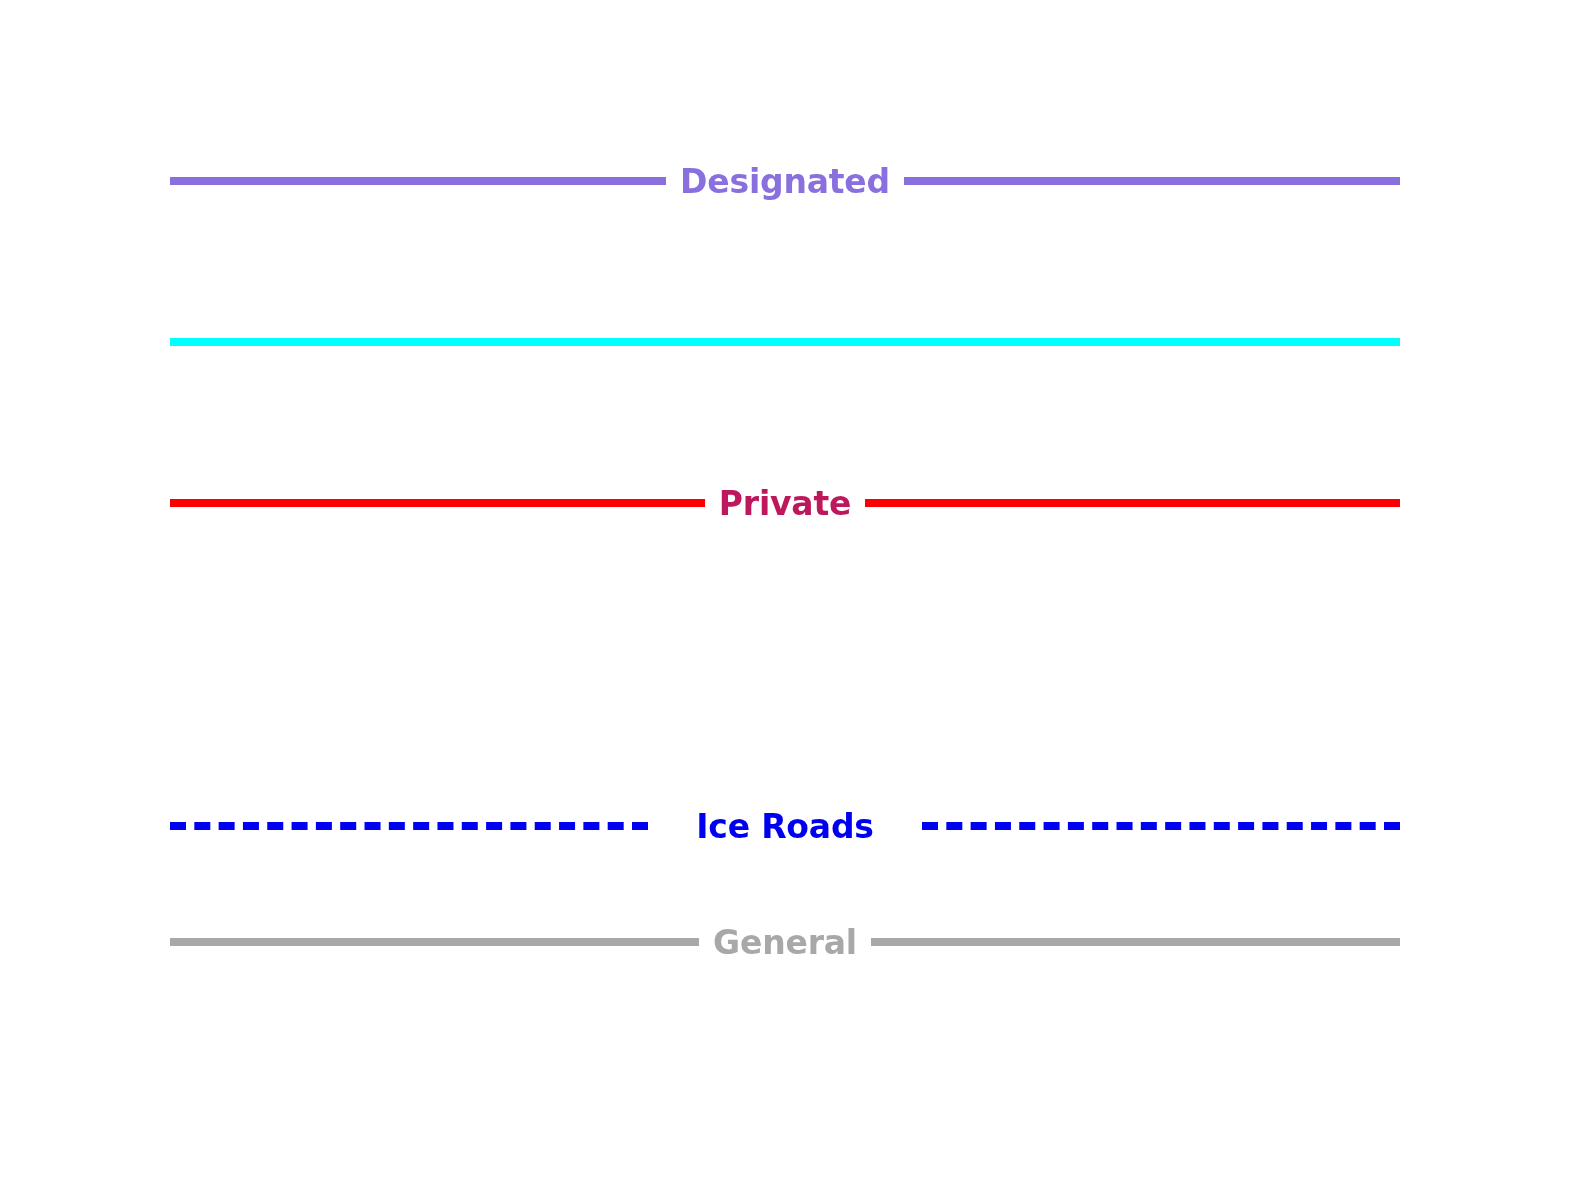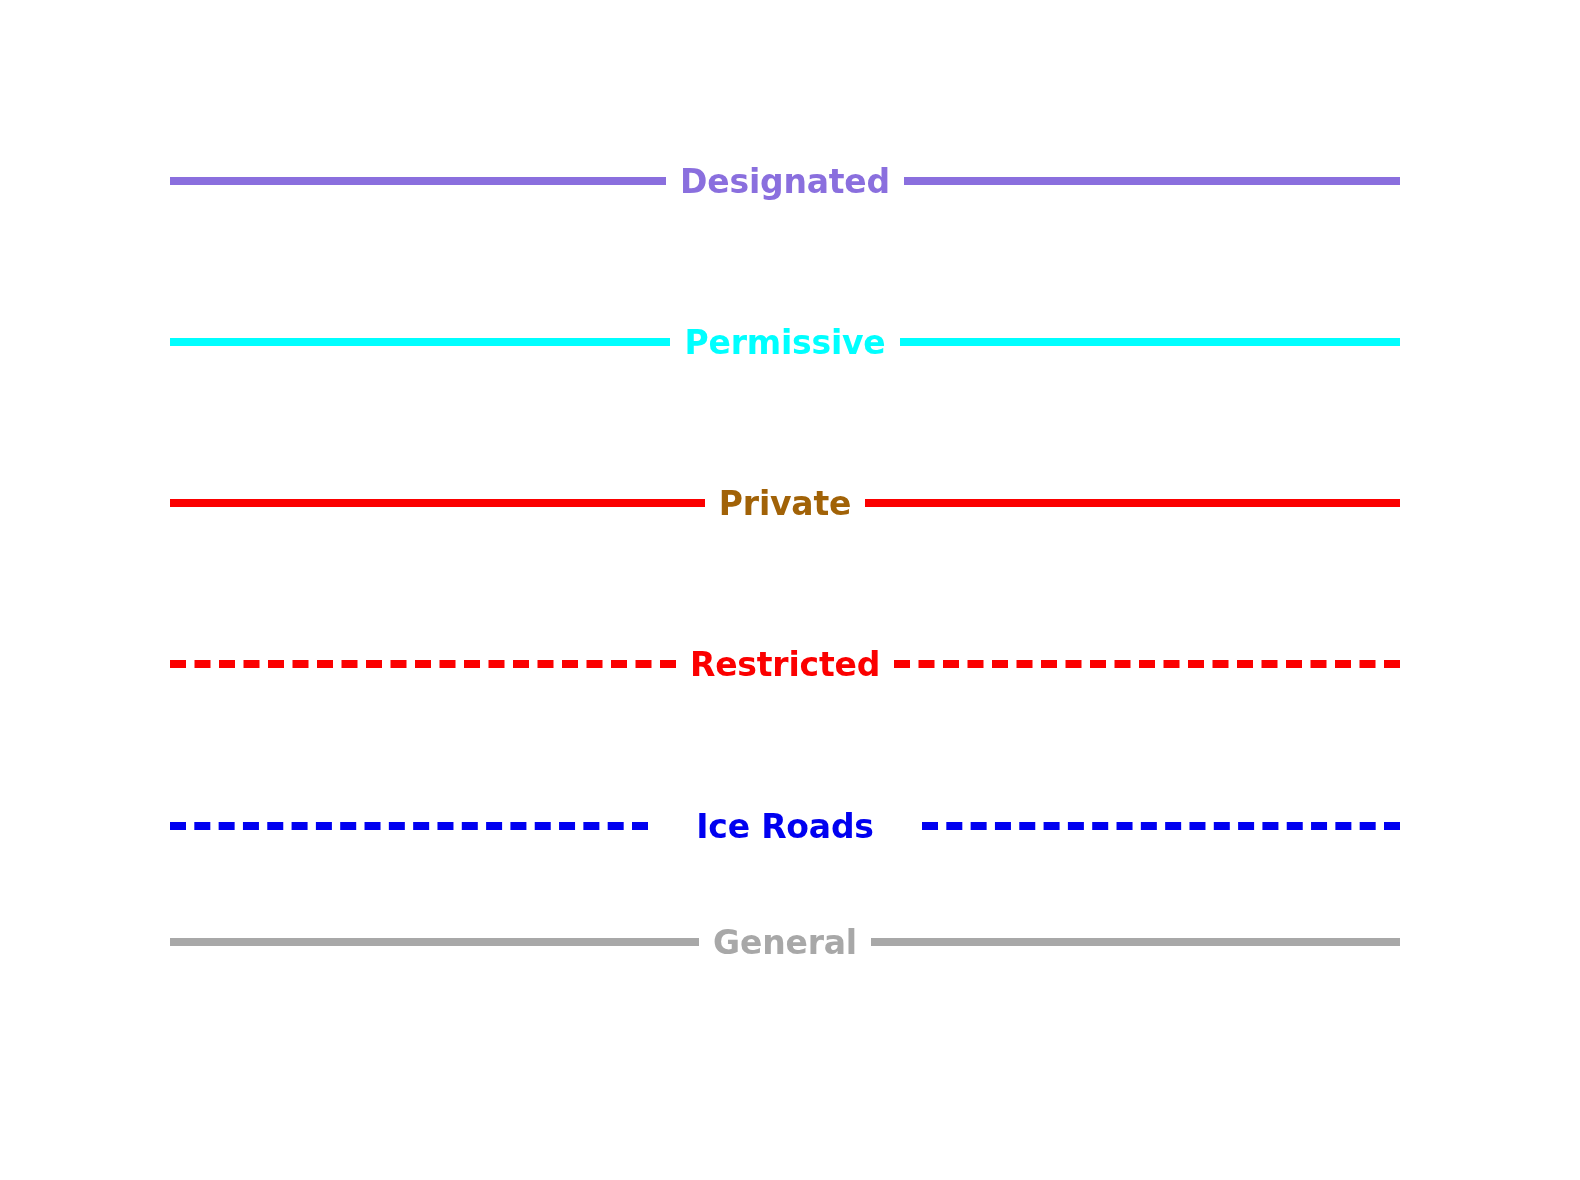--- a/index.html
+++ b/index.html
@@ -60,35 +60,29 @@
 <div id="legend-figure">
 
   <div class="legend-row" id="row-designated">
     <span class="legend-line" style="border-top-color: rgb(138, 111, 222);"></span>
     <span class="legend-label" style="color: rgb(138, 111, 222);">Designated</span>
     <span class="legend-line" style="border-top-color: rgb(138, 111, 222);"></span>
   </div>
 
   <div class="legend-row" id="row-permissive">
     <span class="legend-line" style="border-top-color: rgb(0, 255, 255);"></span>
-    <span class="legend-label" style="color: rgb(0, 255, 255);">Permissive</span>
     <span class="legend-line" style="border-top-color: rgb(0, 255, 255);"></span>
   </div>
 
   <div class="legend-row" id="row-private">
     <span class="legend-line" style="border-top-color: rgb(251, 0, 0);"></span>
-    <span class="legend-label" style="color: #a16207;">Private</span>
+    <span class="legend-label" style="color: #be185d;">Private</span>
     <span class="legend-line" style="border-top-color: rgb(251, 0, 0);"></span>
   </div>
 
-  <div class="legend-row" id="row-restricted">
-    <span class="legend-line dashed" style="border-top-color: rgb(251, 0, 0);"></span>
-    <span class="legend-label" style="color: rgb(251, 0, 0);">Restricted</span>
-    <span class="legend-line dashed" style="border-top-color: rgb(251, 0, 0);"></span>
-  </div>
 
   <div class="legend-row" id="row-iceroads">
     <span class="legend-line dashed" style="border-top-color: rgb(0, 0, 240);"></span>
     <span class="legend-label" style="color: rgb(0, 0, 240);">Ice Roads</span>
     <span class="legend-line dashed" style="border-top-color: rgb(0, 0, 240);"></span>
   </div>
 
   <div class="legend-row" id="row-general">
     <span class="legend-line" style="border-top-color: rgb(168, 168, 168);"></span>
     <span class="legend-label" style="color: rgb(168, 168, 168);">General</span>

